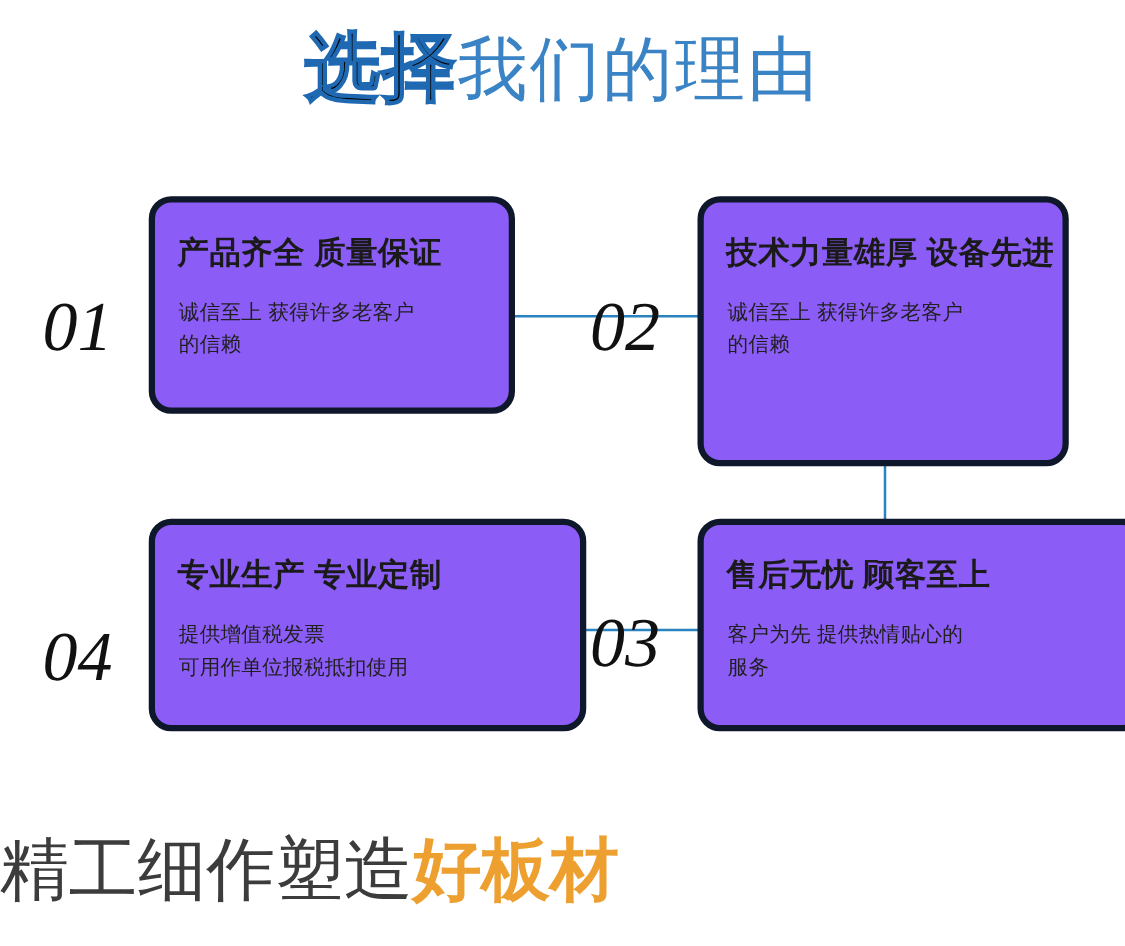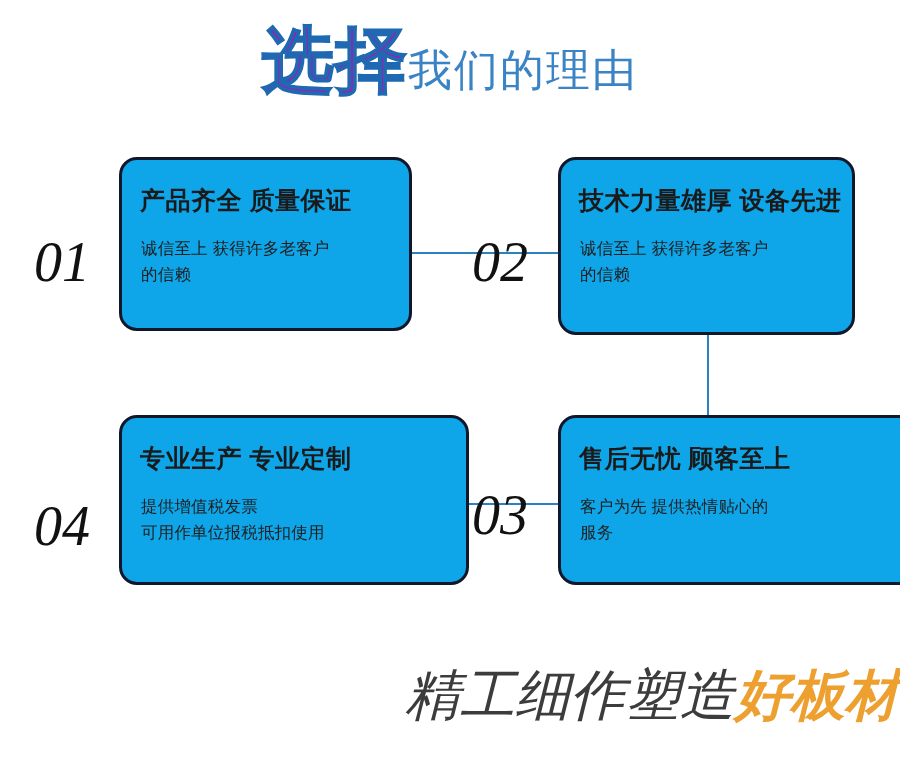--- a/index.html
+++ b/index.html
@@ -20,50 +20,50 @@
   .header {
     position: absolute;
     left: 0;
     top: 24px;
     width: 900px;
     text-align: center;
     white-space: nowrap;
     line-height: 1;
   }
   .header-strong {
-    font-size: 72px;
+    font-size: 60px;
     font-weight: 900;
-    color: #a21caf;
+    color: #000000;
     letter-spacing: 1px;
     vertical-align: baseline;
     font-family: "DejaVu Sans", "Liberation Sans", sans-serif;
     -webkit-text-stroke: 1.6px #1f69b3;
   }
   .header-light {
-    font-size: 44px;
+    font-size: 56px;
     font-weight: 400;
     color: #3a83c4;
     letter-spacing: 2px;
     vertical-align: baseline;
     font-family: "Liberation Sans", "DejaVu Sans", sans-serif;
   }
 
   
   .connector {
     position: absolute;
     background: #2b82c0;
   }
   .connector-h { height: 2px; }
   .connector-v { width: 2px; }
 
   
   .card {
     position: absolute;
-    background: #0ea5e9;
-    border: 3px solid #0f172a;
+    background: #8b5cf6;
+    border: 5px solid #0f172a;
     border-radius: 18px;
     box-sizing: border-box;
     z-index: 2;
   }
   .card-title {
     position: absolute;
     left: 18px;
     top: 28px;
     font-size: 25px;
     font-weight: 700;
@@ -96,24 +96,23 @@
     z-index: 3;
     white-space: nowrap;
   }
 
   
   .footer {
     position: absolute;
     left: 0;
     top: 668px;
     width: 900px;
-    text-align: right;
+    text-align: left;
     white-space: nowrap;
     line-height: 1;
-    font-style: italic;
   }
   .footer-dark {
     font-size: 55px;
     font-weight: 400;
     color: #3c3c3c;
     letter-spacing: 0px;
     font-family: "Liberation Sans", "DejaVu Sans", sans-serif;
   }
   .footer-accent {
     font-size: 55px;
@@ -137,21 +136,21 @@
 <div class="numeral" style="left:34px; top:234px;">01</div>
 <div class="card" style="left:119px; top:157px; width:293px; height:174px;">
   <div class="card-title">产品齐全 质量保证</div>
   <div class="card-body">
     <div>诚信至上 获得许多老客户</div>
     <div>的信赖</div>
   </div>
 </div>
 
 <div class="numeral" style="left:472px; top:234px;">02</div>
-<div class="card" style="left:558px; top:157px; width:297px; height:178px;">
+<div class="card" style="left:558px; top:157px; width:297px; height:216px;">
   <div class="card-title">技术力量雄厚 设备先进</div>
   <div class="card-body">
     <div>诚信至上 获得许多老客户</div>
     <div>的信赖</div>
   </div>
 </div>
 
 <div class="numeral" style="left:34px; top:498px;">04</div>
 <div class="card" style="left:119px; top:415px; width:350px; height:170px;">
   <div class="card-title">专业生产 专业定制</div>

